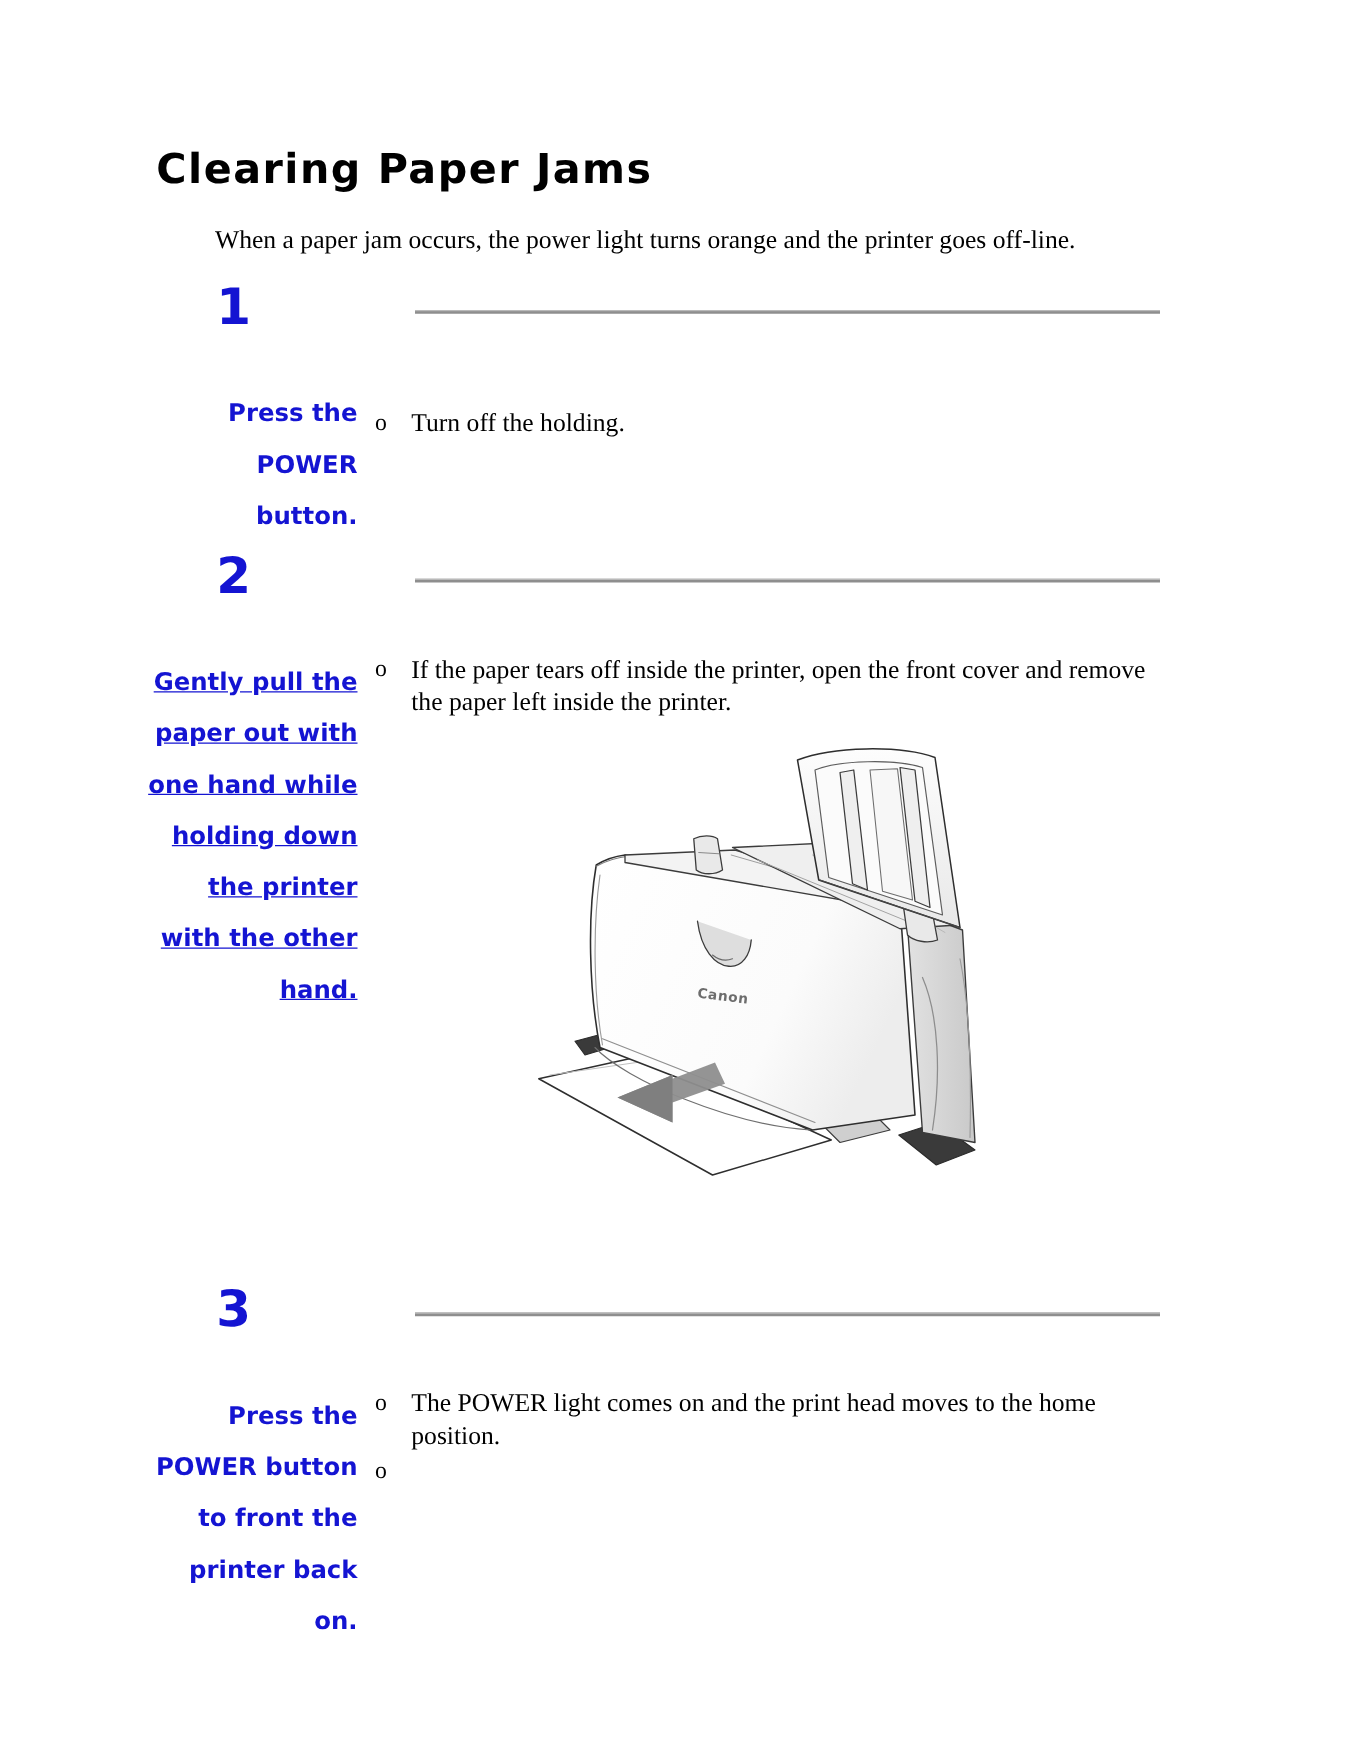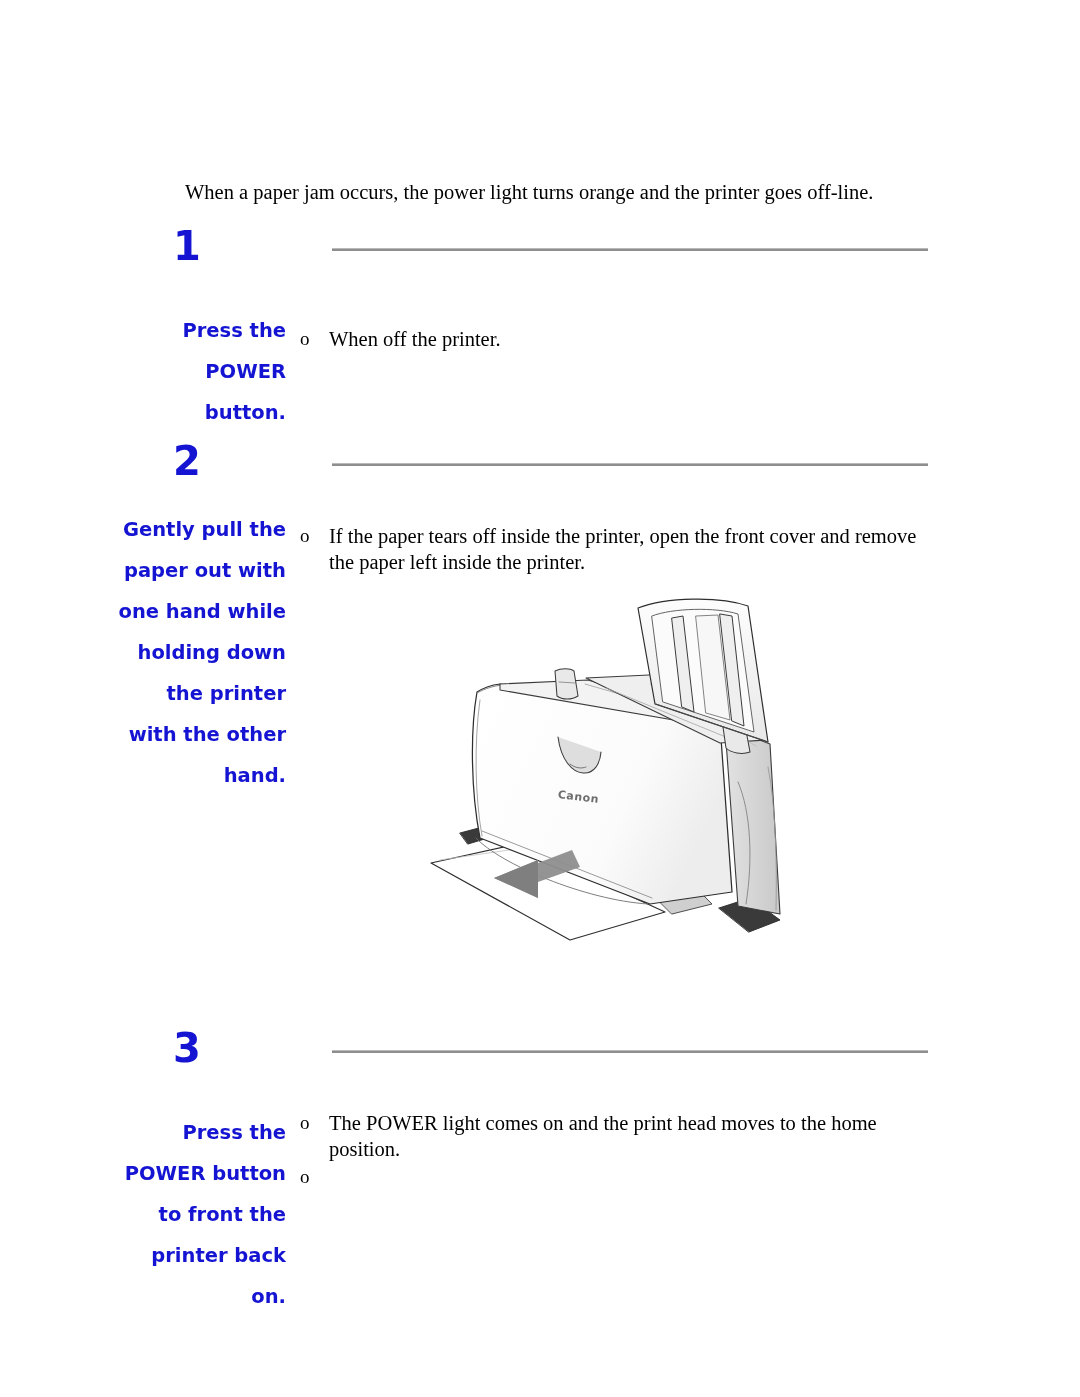--- a/index.html
+++ b/index.html
@@ -37,21 +37,20 @@
 
   
   .intro {
     position: absolute;
     left: 172px;
     top: 158px;
     width: 760px;
     font-size: 20.5px;
     line-height: 26px;
     color: #000000;
-    margin-left: 13px;
   }
 
   
   .step {
     position: absolute;
     left: 0;
     width: 1080px;
   }
 
   .step-number {
@@ -136,39 +135,40 @@
     transform: rotate(7deg);
     transform-origin: left center;
     opacity: 0.85;
   }
 </style>
 </head>
 <body>
 
 <div class="page">
 
+  <h1 class="doc-title">Clearing Paper Jams</h1>
 
   <p class="intro">When a paper jam occurs, the power light turns orange and the printer goes off-line.</p>
 
   <div class="step" style="top:226px;">
     <div class="step-number">1</div>
     <div class="step-rule"></div>
     <div class="step-label" style="top:84px;">Press the POWER button.</div>
     <div class="step-body" style="top:100px;">
       <div class="bullet-row">
         <span class="bullet-marker">o</span>
-        <span>When off the printer.</span>
+        <span>Turn off the holding.</span>
       </div>
     </div>
   </div>
 
   <div class="step" style="top:441px;">
     <div class="step-number">2</div>
     <div class="step-rule"></div>
-    <div class="step-label" style="top:68px;">Gently pull the paper out with one hand while holding down the printer with the other hand.</div>
+    <div class="step-label" style="top:84px;text-decoration:underline;">Gently pull the paper out with one hand while holding down the printer with the other hand.</div>
     <div class="step-body" style="top:82px;">
       <div class="bullet-row">
         <span class="bullet-marker">o</span>
         <span>If the paper tears off inside the printer, open the front cover and remove the paper left inside the printer.</span>
       </div>
     </div>
   </div>
 
   <div class="printer-figure">
     <svg viewBox="0 0 400 380" xmlns="http://www.w3.org/2000/svg">

